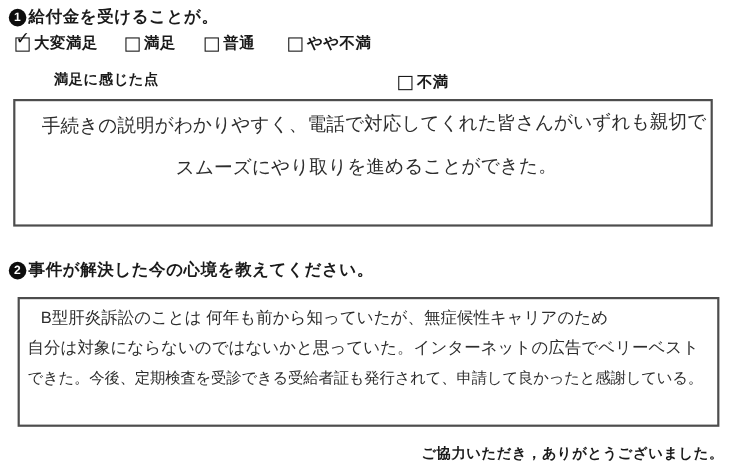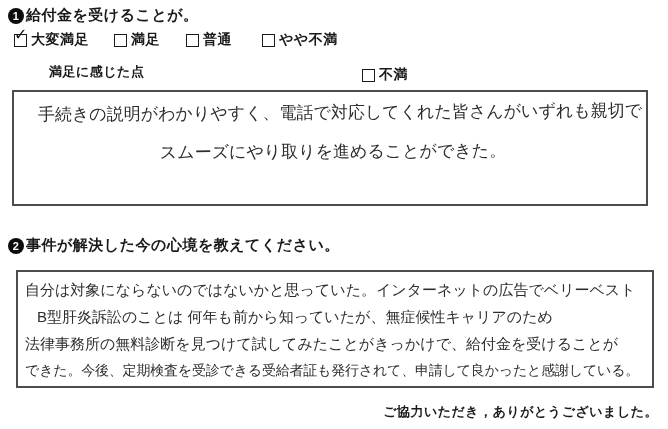--- a/index.html
+++ b/index.html
@@ -103,22 +103,21 @@
     <div class="hand b1-line2">スムーズにやり取りを進めることができた。</div>
   </div>
 
   <div class="abs q-header" style="left:8px; top:236px;">
     <span class="q-num">2</span>
     <span>事件が解決した今の心境を教えてください。</span>
   </div>
 
   <div class="abs answer-box" style="left:16px; top:270px; width:638px; height:118px;">
     <div class="b2-wrap">
+      <div class="hand b2-line indent">B型肝炎訴訟のことは 何年も前から知っていたが、無症候性キャリアのため</div>
       <div class="hand b2-line">自分は対象にならないのではないかと思っていた。インターネットの広告でベリーベスト</div>
-      <div class="hand b2-line indent">B型肝炎訴訟のことは 何年も前から知っていたが、無症候性キャリアのため</div>
-      <div class="hand b2-line">法律事務所の無料診断を見つけて試してみたことがきっかけで、給付金を受けることが</div>
       <div class="hand b2-line tight">できた。今後、定期検査を受診できる受給者証も発行されて、申請して良かったと感謝している。</div>
     </div>
   </div>
 
   <div class="abs footer" style="right:10px; top:403px;">ご協力いただき，ありがとうございました。</div>
 
 </div>
 
 </body></html>

